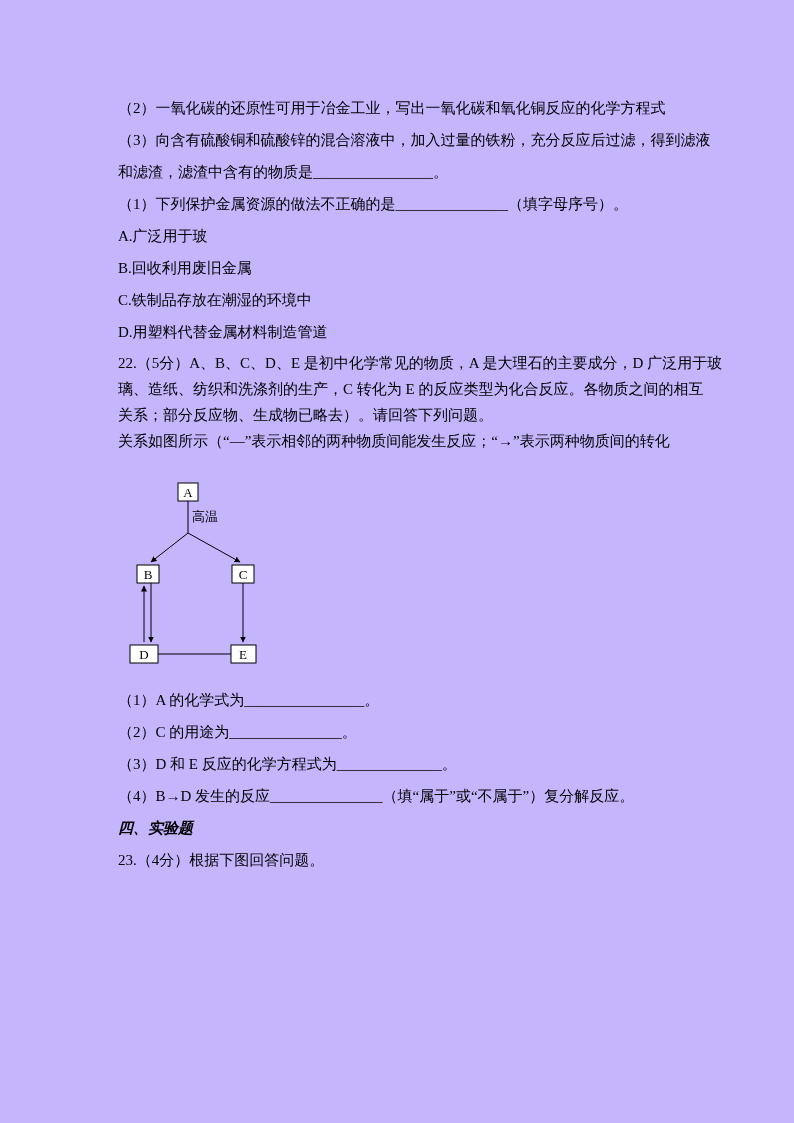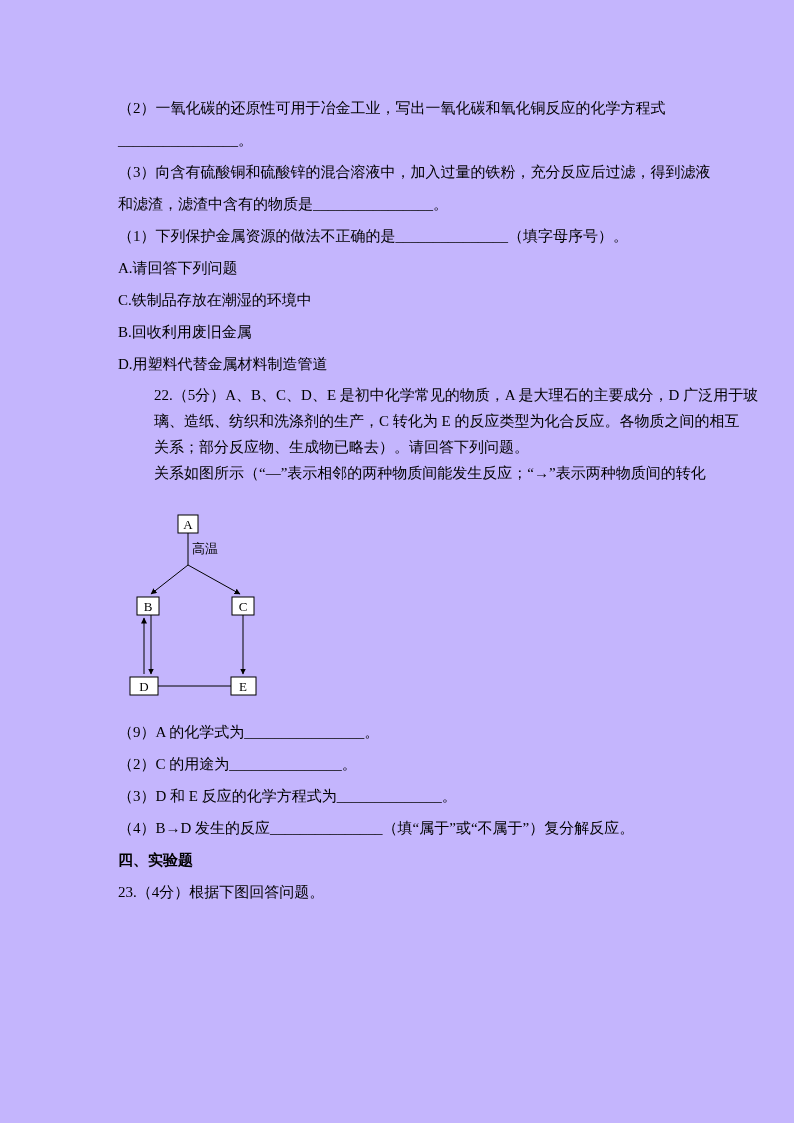--- a/index.html
+++ b/index.html
@@ -18,22 +18,22 @@
   }
   .content {
     padding: 92px 116px 0 118px;
     font-size: 15px;
   }
   .ln {
     line-height: 32px;
     white-space: nowrap;
   }
   .q22-intro { margin-top: 2px; }
-  .q22-intro .ln { line-height: 26px; margin-left: 36px; }
-  .bold { font-weight: bold; }
+  .q22-intro .ln { line-height: 26px; }
+  .bold { font-weight: bold; font-style: italic; }
   .figure {
     margin: 22px 0 8px 6px;
   }
   .dbox {
     fill: #ffffff;
     stroke: #000000;
     stroke-width: 1;
   }
   .dline {
     stroke: #000000;
@@ -51,30 +51,29 @@
     fill: #000000;
   }
 </style>
 </head>
 <body>
 
 <div class="page">
   <div class="content">
 
     <div class="ln">（2）一氧化碳的还原性可用于冶金工业，写出一氧化碳和氧化铜反应的化学方程式</div>
-    <div class="ln">________________。</div>
 
     <div class="ln">（3）向含有硫酸铜和硫酸锌的混合溶液中，加入过量的铁粉，充分反应后过滤，得到滤液</div>
     <div class="ln">和滤渣，滤渣中含有的物质是________________。</div>
 
     <div class="ln">（1）下列保护金属资源的做法不正确的是_______________（填字母序号）。</div>
 
-    <div class="ln">A.请回答下列问题</div>
+    <div class="ln">A.广泛用于玻</div>
+    <div class="ln">B.回收利用废旧金属</div>
     <div class="ln">C.铁制品存放在潮湿的环境中</div>
-    <div class="ln">B.回收利用废旧金属</div>
     <div class="ln">D.用塑料代替金属材料制造管道</div>
 
     <div class="q22-intro">
       <div class="ln">22.（5分）A、B、C、D、E 是初中化学常见的物质，A 是大理石的主要成分，D 广泛用于玻</div>
       <div class="ln">璃、造纸、纺织和洗涤剂的生产，C 转化为 E 的反应类型为化合反应。各物质之间的相互</div>
       <div class="ln">关系；部分反应物、生成物已略去）。请回答下列问题。</div>
       <div class="ln">关系如图所示（“—”表示相邻的两种物质间能发生反应；“→”表示两种物质间的转化</div>
     </div>
 
     <div class="figure">
@@ -105,21 +104,21 @@
         <text class="dtext" x="64" y="21" text-anchor="middle">A</text>
         <text class="dtext" x="24" y="103" text-anchor="middle">B</text>
         <text class="dtext" x="119" y="103" text-anchor="middle">C</text>
         <text class="dtext" x="20" y="183" text-anchor="middle">D</text>
         <text class="dtext" x="119" y="183" text-anchor="middle">E</text>
 
         <text class="dcond" x="68" y="45">高温</text>
       </svg>
     </div>
 
-    <div class="ln">（9）A 的化学式为________________。</div>
+    <div class="ln">（1）A 的化学式为________________。</div>
     <div class="ln">（2）C 的用途为_______________。</div>
     <div class="ln">（3）D 和 E 反应的化学方程式为______________。</div>
     <div class="ln">（4）B→D 发生的反应_______________（填“属于”或“不属于”）复分解反应。</div>
 
     <div class="ln bold">四、实验题</div>
 
     <div class="ln">23.（4分）根据下图回答问题。</div>
 
   </div>
 </div>

